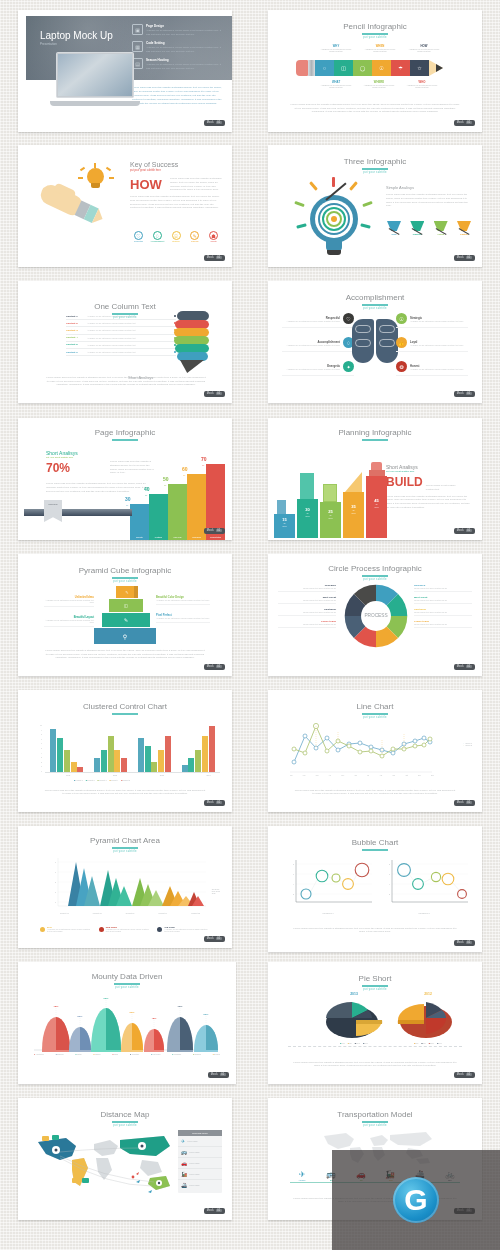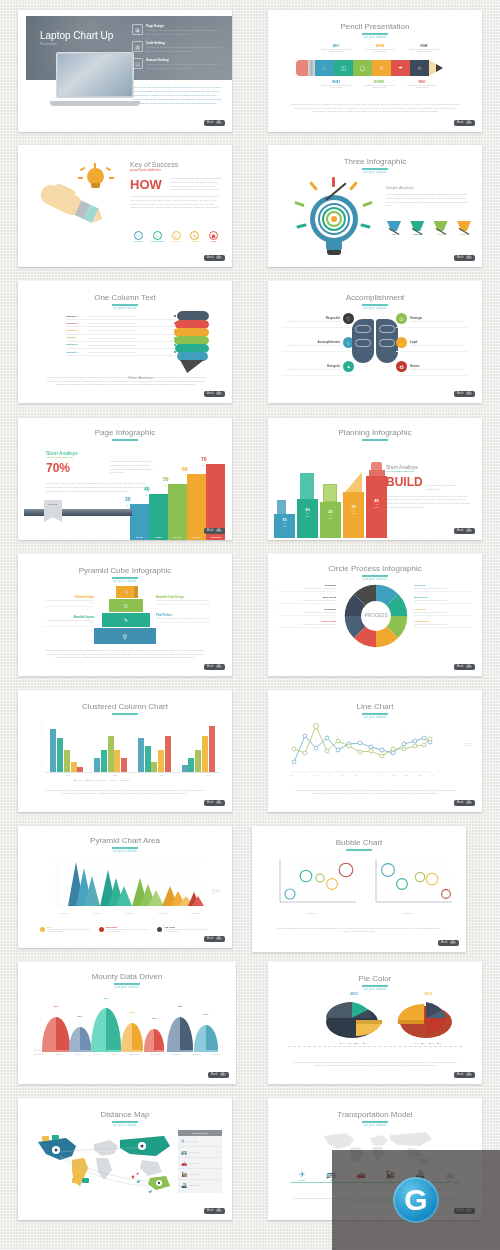--- a/index.html
+++ b/index.html
@@ -54,21 +54,21 @@
   .s1-feat .fd{color:#aeb8c0;font-size:2.4px;line-height:1.5;}
   .s1-body{position:absolute;right:8px;top:76px;width:92px;color:#7fb2c9;font-size:2.5px;line-height:1.6;}
 </style>
 </head>
 <body>
 
 <div class="grid">
 
   <div class="slide" style="left:18px;top:10px;width:214px;height:122px">
     <div class="s1-hero"></div>
-    <div class="s1-title">Laptop Chart Up</div>
+    <div class="s1-title">Laptop Mock Up</div>
     <div class="s1-sub">Presentation</div>
 
     <div class="s1-feat">
       <div class="row">
         <div class="sq">▣</div>
         <div>
             <div class="ft">Page Design</div>
              <div class="fd blur">Available for all categories, Lorem ipsum is not reliable reaction here. It was just make our only free accuracy just like.</div>
           </div>
       </div>
@@ -95,21 +95,21 @@
       <div class="s1-base"></div>
     </div>
     <div class="s1-body blur">Lorem Ipsum has been the industry's standard dummy text ever since the 1500s, when an unknown printer took a galley of type and scrambled it to make a type specimen book. It has survived not only five centuries, but also the leap into electronic typesetting, remaining essentially unchanged. It was popularised in the 1960s with the release of Letraset sheets containing Lorem Ipsum passages.</div>
     <div class="badge">
         <span>Mock</span>
         <span class="n">01</span>
       </div>
   </div>
 
   <div class="slide" style="left:268px;top:10px;width:214px;height:122px">
-    <div class="stitle" style="font-size:8px;margin-top:12px">Pencil Presentation</div>
+    <div class="stitle" style="font-size:8px;margin-top:12px">Pencil Infographic</div>
     <div class="subrule"></div>
     <div class="subtiny blur">put your subtitle</div>
 
     <div style="position:absolute;left:52px;top:34px;width:120px;display:flex;justify-content:space-between;">
       <div style="width:32px;text-align:center">
           <div style="font-size:2.8px;font-weight:700;color:#3f9fbf">WHY</div>
           <div class="blur" style="font-size:2.1px;color:#b9bcbe">Available for all categories Lorem ipsum reaction</div>
         </div>
       <div style="width:32px;text-align:center">
           <div style="font-size:2.8px;font-weight:700;color:#f0a830">WHEN</div>
@@ -262,21 +262,21 @@
         <div style="font-size:2.2px;color:#f0a830;font-weight:700;margin-top:1px">Control</div>
       </div>
     </div>
     <div class="badge">
         <span>Mock</span>
         <span class="n">01</span>
       </div>
   </div>
 
   <div class="slide" style="left:18px;top:281px;width:214px;height:122px">
-    <div class="stitle" style="font-size:8px;margin-top:12px">One Column Text</div>
+    <div class="stitle" style="font-size:8px;margin-top:21px">One Column Text</div>
     <div class="subrule"></div>
     <div class="subtiny blur">put your subtitle</div>
 
     <div style="position:absolute;left:48px;top:32px;width:110px">
       <div style="display:flex;gap:4px;align-items:center;border-bottom:.4px solid #eceeef;padding:1.6px 0">
           <span style="font-size:2.5px;font-weight:700;color:#3d4a5c;width:17px">Content 1</span>
           <span class="blur" style="font-size:2.1px;color:#c2c5c7;flex:1">Available for all categories Lorem ipsum reaction text</span>
           <span style="width:2px;height:2px;background:#3d4a5c;border-radius:50%"></span>
         </div>
       <div style="display:flex;gap:4px;align-items:center;border-bottom:.4px solid #eceeef;padding:1.6px 0">
@@ -603,21 +603,21 @@
           <div class="blur" style="font-size:2px;color:#c2c5c7">Lorem ipsum text here reaction for all</div>
         </div>
     </div>
     <div class="badge">
         <span>Mock</span>
         <span class="n">01</span>
       </div>
   </div>
 
   <div class="slide" style="left:18px;top:690px;width:214px;height:122px">
-    <div class="stitle" style="font-size:8px;margin-top:12px">Clustered Column Chart</div>
+    <div class="stitle" style="font-size:8px;margin-top:12px">Clustered Control Chart</div>
     <div class="subrule"></div>
 
     <div style="position:absolute;left:14px;top:34px;width:188px;height:48px">
       <div style="position:absolute;left:0;top:0;bottom:0;width:10px;display:flex;flex-direction:column;justify-content:space-between;align-items:flex-end;font-size:1.7px;color:#c2c5c7">
         <span>10</span>
           <span>9</span>
           <span>8</span>
           <span>7</span>
           <span>6</span>
           <span>5</span>
@@ -830,21 +830,21 @@
             <div class="blur" style="font-size:2px;color:#c2c5c7">Available for all categories Lorem ipsum reaction text is not reliable</div>
           </div>
       </div>
     </div>
     <div class="badge">
         <span>Mock</span>
         <span class="n">01</span>
       </div>
   </div>
 
-  <div class="slide" style="left:252px;top:826px;width:214px;height:126px">
+  <div class="slide" style="left:268px;top:826px;width:214px;height:126px">
     <div class="stitle" style="font-size:8px;margin-top:12px">Bubble Chart</div>
     <div class="subrule"></div>
 
     <div style="position:absolute;left:14px;top:32px;width:92px;height:52px">
       <svg viewBox="0 0 92 52" style="width:92px;height:52px">
         <g stroke="#f0f1f2" stroke-width=".3">
             <line x1="14" y1="6" x2="90" y2="6"></line>
             <line x1="14" y1="16" x2="90" y2="16"></line>
             <line x1="14" y1="26" x2="90" y2="26"></line>
             <line x1="14" y1="36" x2="90" y2="36"></line>
@@ -966,21 +966,21 @@
       <span><b style="color:#a8c45b">■</b> <span>Branding</span></span>
       <span><b style="color:#f0bc4a">■</b> <span>Drawing</span></span>
     </div>
     <div class="badge">
         <span>Mock</span>
         <span class="n">01</span>
       </div>
   </div>
 
   <div class="slide" style="left:268px;top:962px;width:214px;height:122px">
-    <div class="stitle" style="font-size:8px;margin-top:12px">Pie Color</div>
+    <div class="stitle" style="font-size:8px;margin-top:12px">Pie Short</div>
     <div class="subrule"></div>
     <div class="subtiny blur">put your subtitle</div>
 
     <div style="position:absolute;left:52px;top:30px;width:68px;text-align:center">
       <div style="font-size:3.4px;font-weight:700;color:#3f9fbf">2013</div>
       <svg viewBox="0 0 68 44" style="width:68px;height:44px">
         <ellipse cx="32" cy="26" rx="26" ry="16" fill="#2f3b49"></ellipse>
         <path d="M32,22 L32,6 A26,16 0 0,1 48,14 Z" fill="#27ae8f"></path>
         <path d="M32,22 L48,14 A26,16 0 0,1 52,22 Z" fill="#3d4a5c"></path>
         <path d="M32,22 L6,22 A26,16 0 0,1 32,6 Z" fill="#4a5a69"></path>

